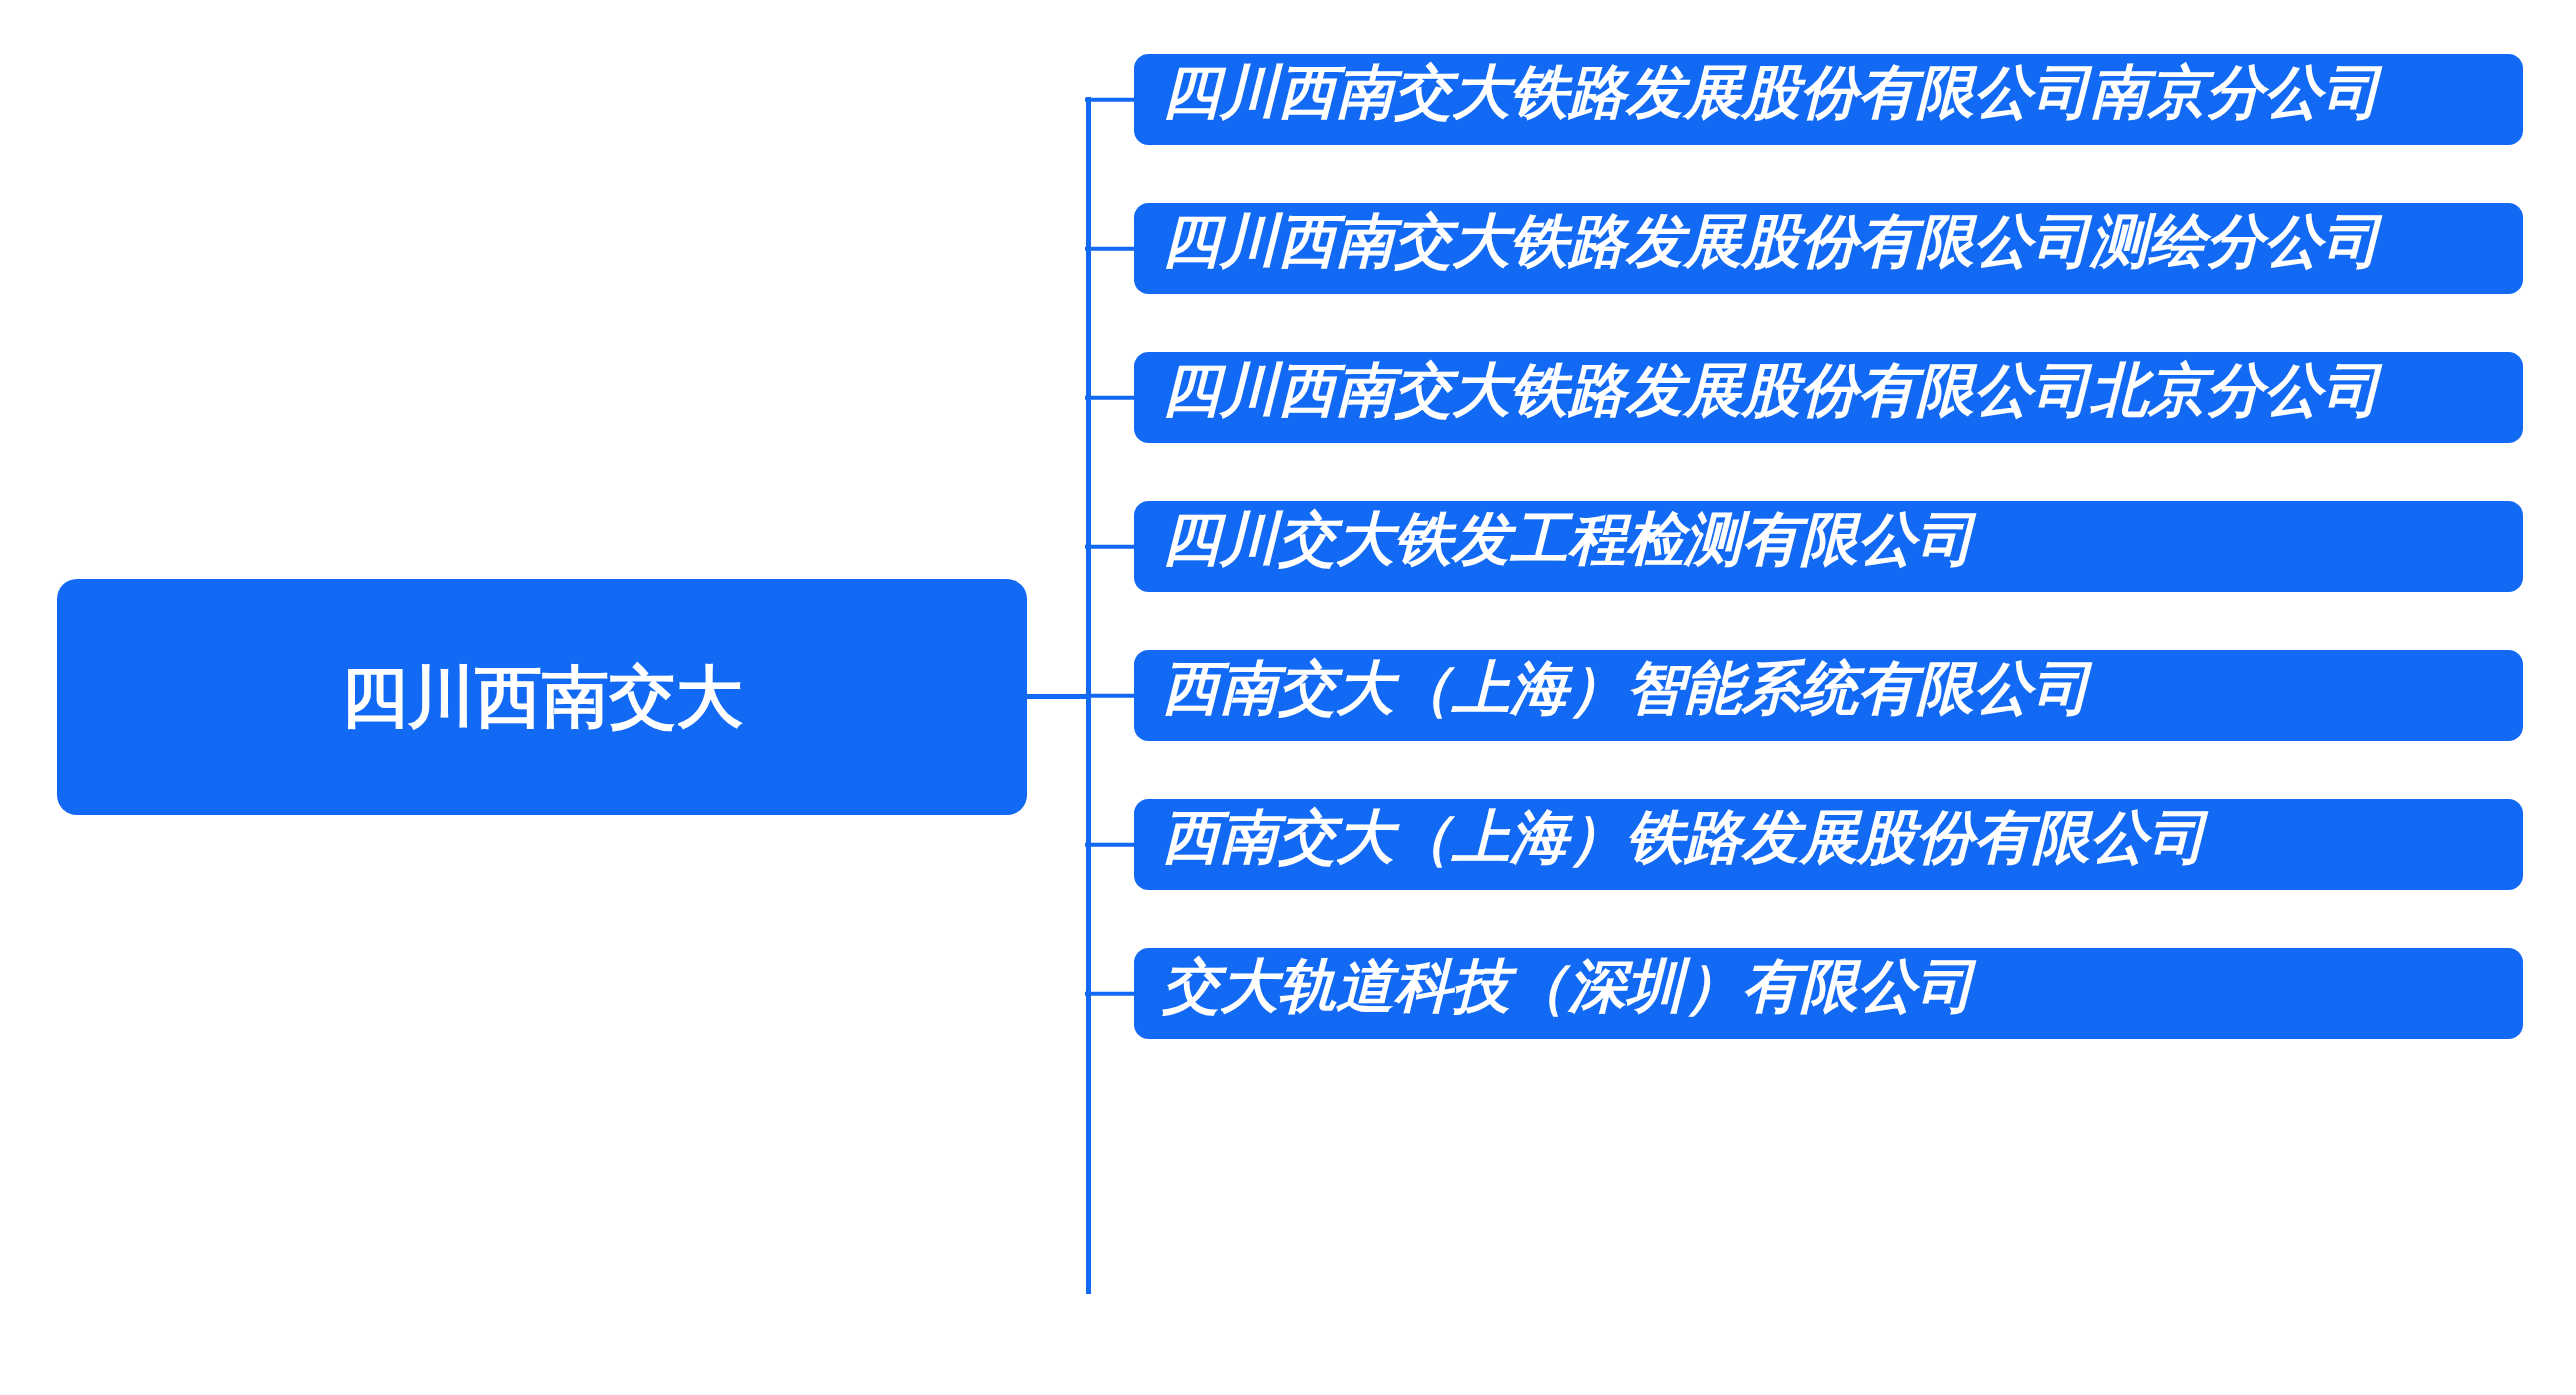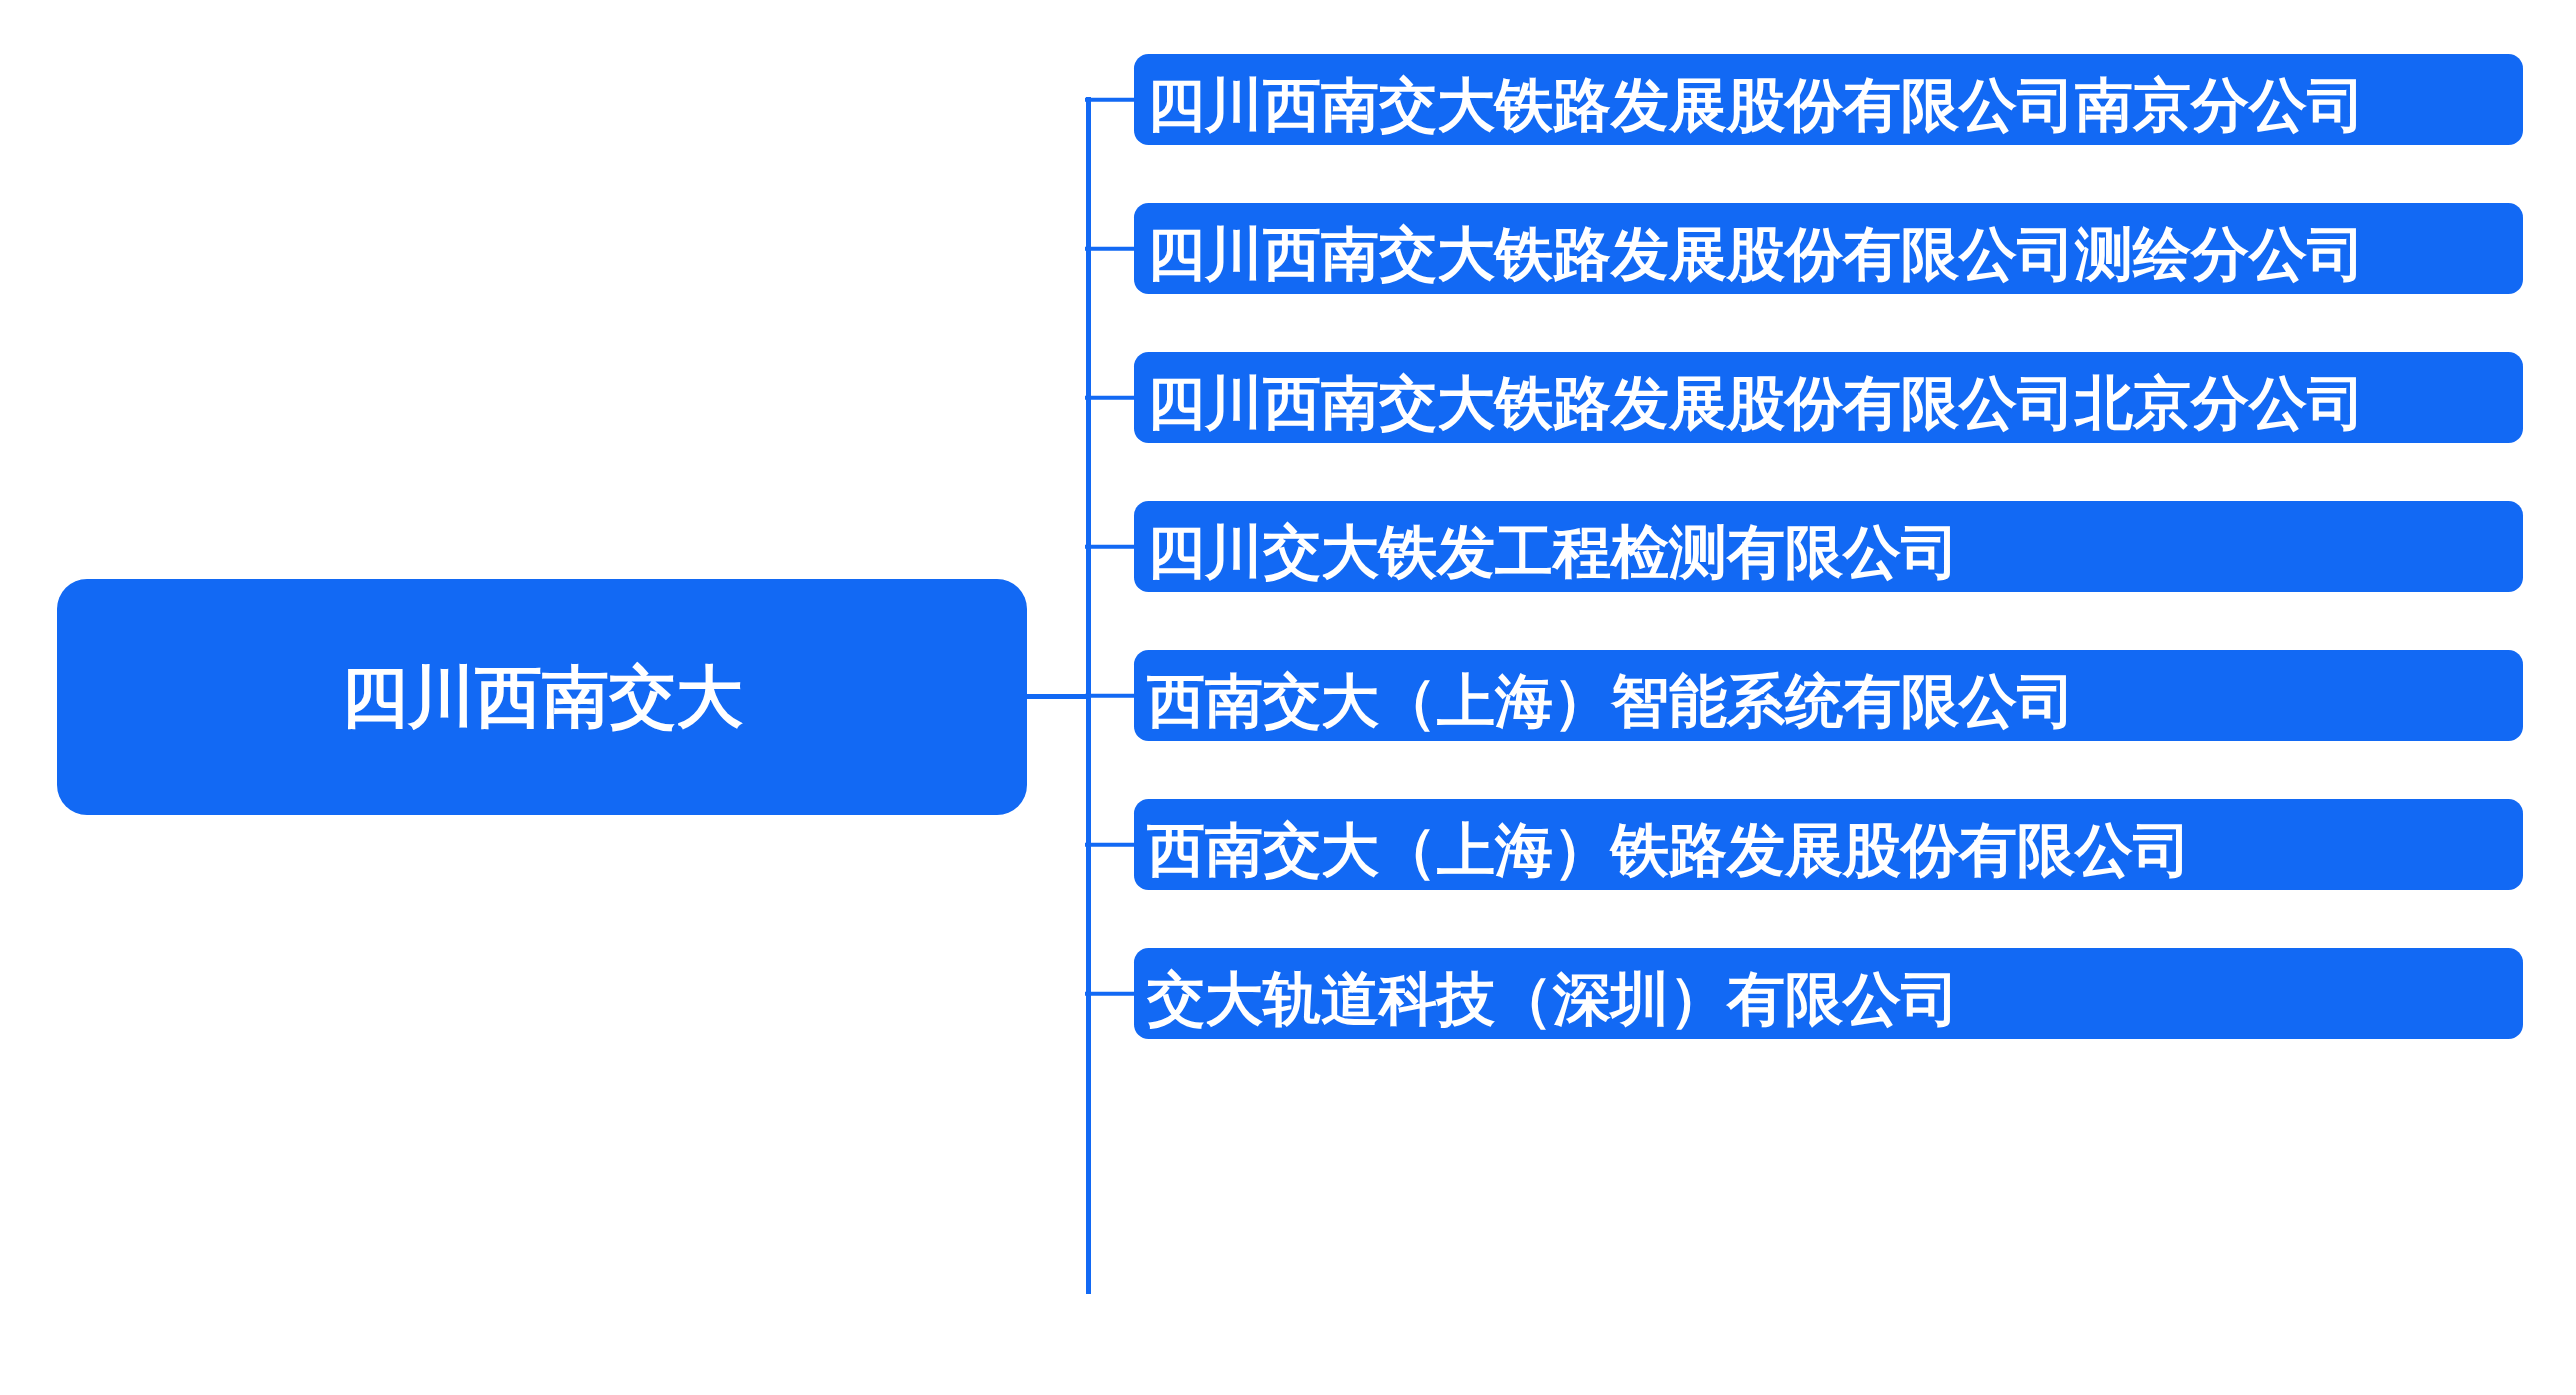--- a/index.html
+++ b/index.html
@@ -19,21 +19,21 @@
       inset: 0;
     }
     
     .root-node {
       position: absolute;
       left: 57px;
       top: 579px;
       width: 970px;
       height: 236px;
       background: var(--blue, #1269f4);
-      border-radius: 30px;
+      border-radius: 20px;
       color: var(--node-text, #ffffff);
       font-weight: bold;
       font-size: 67px;
       line-height: 94px;
       display: flex;
       flex-direction: column;
       align-items: center;
       justify-content: center;
       text-align: center;
     }
@@ -49,24 +49,25 @@
     .child-node {
       position: relative;
       width: 1389px;
       height: 91px;
       background: var(--blue, #1269f4);
       border-radius: 14.5px;
       color: var(--node-text, #ffffff);
       font-weight: bold;
       font-size: 58px;
       display: flex;
-      align-items: flex-end;
-      padding-left: 13px;
+      align-items: flex-start;
+      padding-left: 28px;
       box-sizing: border-box;
       white-space: nowrap;
+      font-style: italic;
     }
     
     .child-node::before {
       content: "";
       position: absolute;
       left: -49px;
       top: 50%;
       transform: translateY(-50%);
       width: 49px;
       height: 4.5px;

